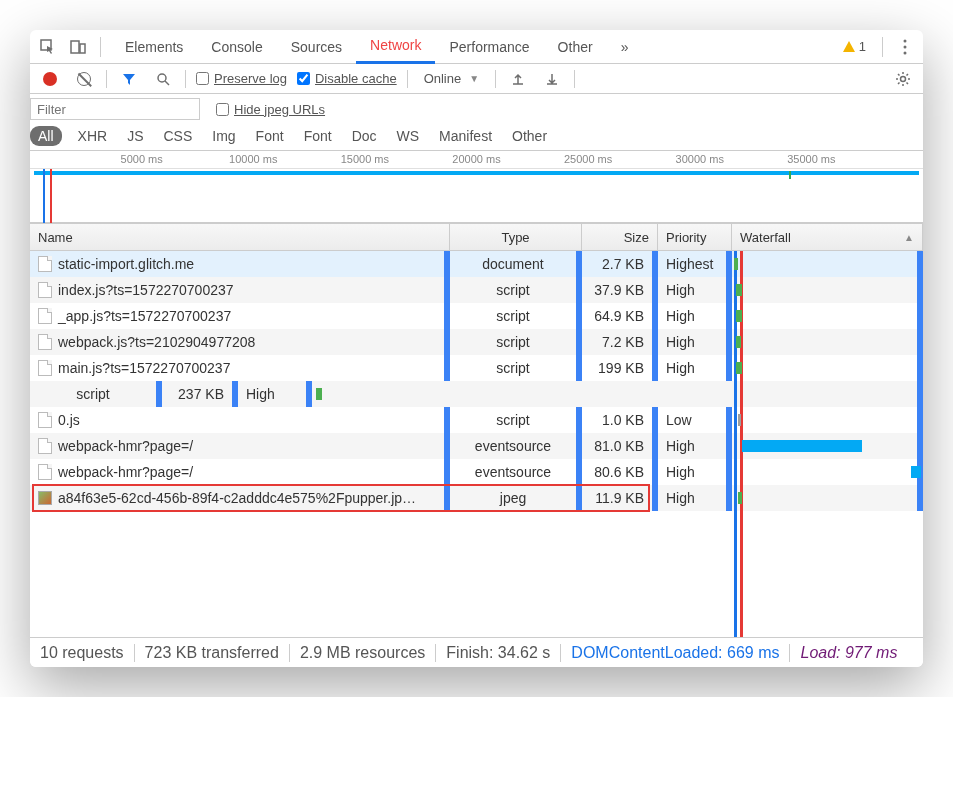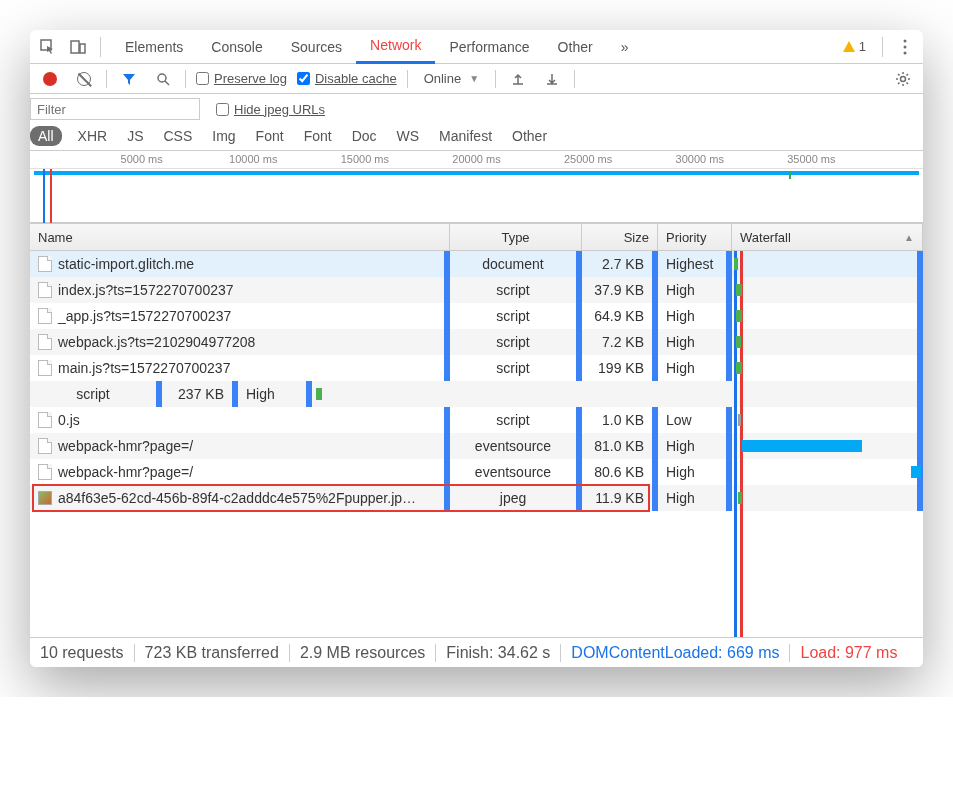--- a/index.html
+++ b/index.html
@@ -175,21 +175,21 @@
     display:flex;
     align-items:center;
     padding:0 10px;
     font-size:16px;
     color:#555;
     gap:10px;
     background:#fff;
   }
   .sb-sep { width:1px; height:18px; background:#ccc; }
   .sb-blue { color:#1a73e8; }
-  .sb-red { color:#ef4444; }
+  .sb-red { color:#701a75;font-style:italic; }
   svg { display:block; }
 </style>
 </head>
 <body>
 
 <div class="window">
 
 
   <div class="toolbar-main">
     <div class="tb-icon">

